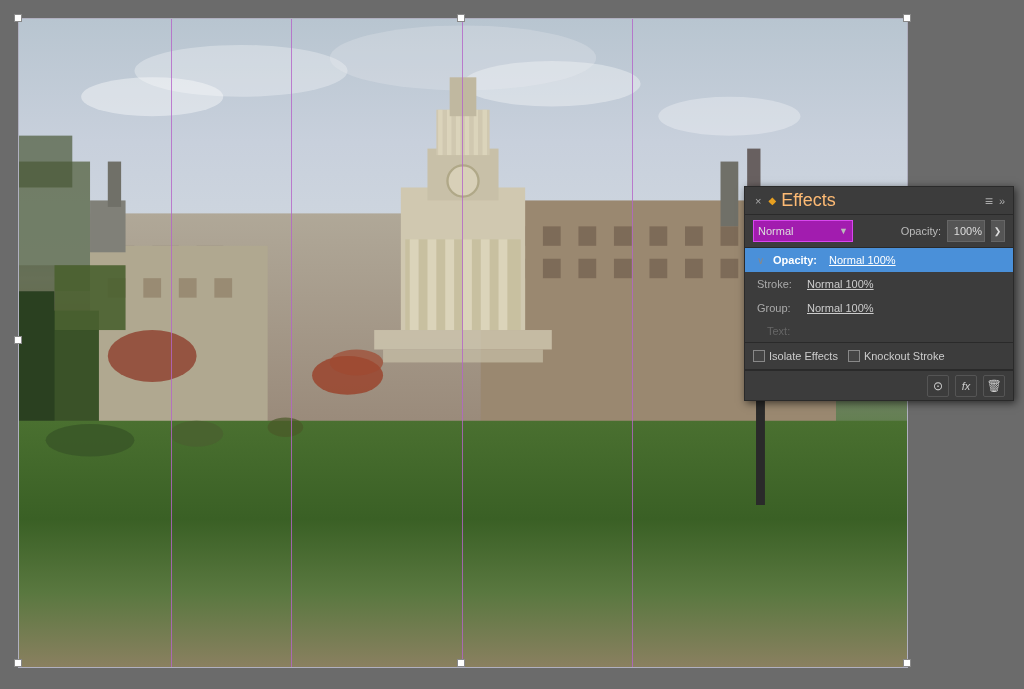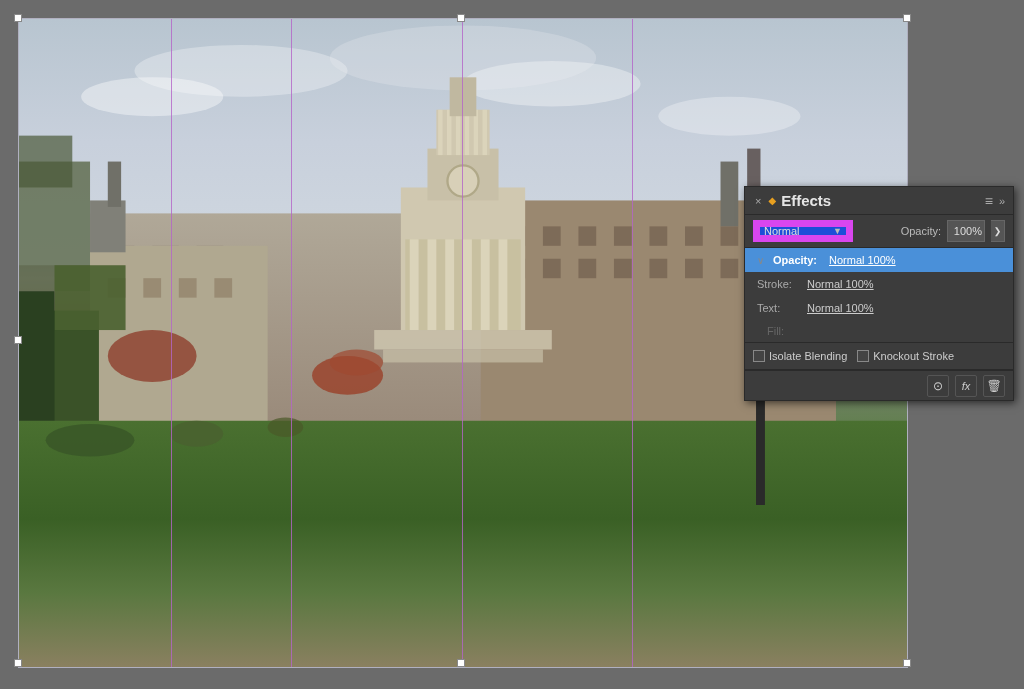--- a/index.html
+++ b/index.html
@@ -115,23 +115,23 @@
       border: none;
       padding: 0 2px;
     }
 
     .panel-diamond {
       color: #e8a020;
       font-size: 10px;
     }
 
     .panel-title-text {
-      color: #e5e5e5;
-      font-size: 15px;
-      font-weight: bold;
+      color: #fdba74;
+      font-size: 18px;
+      font-weight: normal;
     }
 
     .panel-menu-icon {
       color: #aaa;
       font-size: 14px;
       cursor: pointer;
     }
 
     .panel-collapse-icon {
       color: #aaa;
@@ -142,22 +142,22 @@
     
     .blend-row {
       display: flex;
       align-items: center;
       padding: 5px 8px;
       gap: 6px;
       background-color: #3c3c3c;
     }
 
     .blend-select {
-      background: #1d4ed8;
-      border: 7px solid #d946ef;
+      background: #a21caf;
+      border: 1px solid #d946ef;
       color: #ddd;
       font-size: 11px;
       padding: 2px 4px;
       width: 100px;
       height: 22px;
       display: flex;
       align-items: center;
       justify-content: space-between;
       cursor: pointer;
     }
@@ -516,34 +516,34 @@
       <span class="layer-name">Opacity:</span>
       <span class="layer-value">Normal 100%</span>
     </div>
 
     <div class="layer-item layer-item-indent">
       <span class="layer-label">Stroke:</span>
       <span class="layer-value">Normal 100%</span>
     </div>
 
     <div class="layer-item layer-item-indent">
-      <span class="layer-label">Text:</span>
+      <span class="layer-label">Group:</span>
       <span class="layer-value">Normal 100%</span>
     </div>
 
     <div class="layer-text-disabled">
-      <span>Fill:</span>
+      <span>Text:</span>
     </div>
 
     <div class="panel-divider"></div>
 
     <div class="checkboxes-row">
       <label class="checkbox-item">
         <div class="checkbox-box"></div>
-        <span>Isolate Blending</span>
+        <span>Isolate Effects</span>
       </label>
       <label class="checkbox-item">
         <div class="checkbox-box"></div>
         <span>Knockout Stroke</span>
       </label>
     </div>
 
     <div class="panel-divider"></div>
 
     <div class="panel-toolbar">

